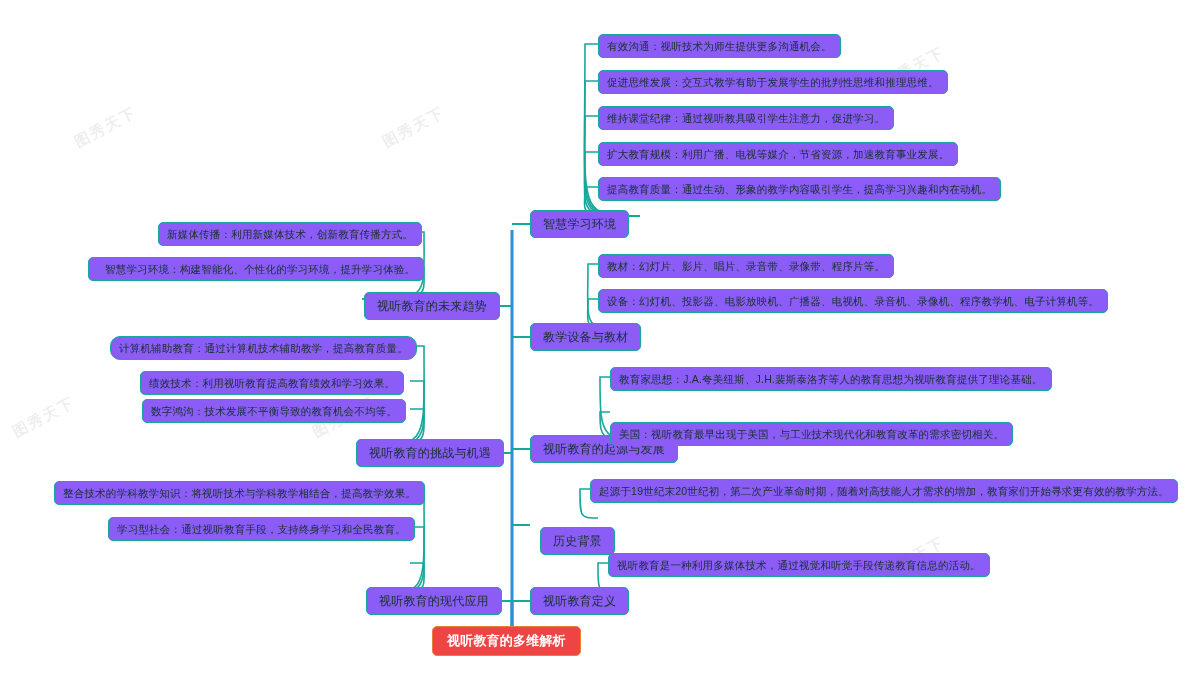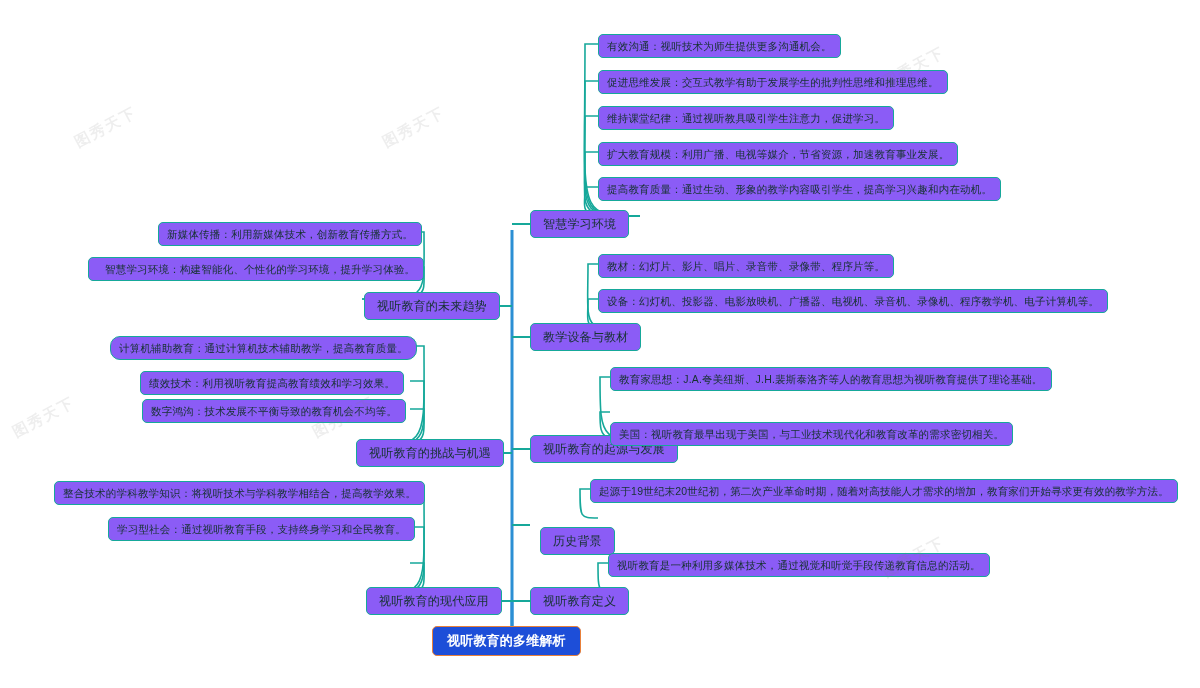--- a/index.html
+++ b/index.html
@@ -21,21 +21,21 @@
     color:#15322f;
     font-size:11px;
     line-height:14px;
     padding:5px 9px;
     white-space:nowrap;
     letter-spacing:0.2px;
   }
   .node.leaf{ font-size:10.5px; padding:4px 8px; }
   .node.branch{ font-size:12px; padding:6px 12px; }
   .node.root{
-    background:#1d4ed8;
+    background:#ef4444;
     border:1px solid #e8803a;
     color:#ffffff;
     font-size:13px;
     padding:7px 14px;
     border-radius:5px;
     font-weight:bold;
   }
   .wm{
     position:absolute;
     color:rgba(120,120,120,0.13);

